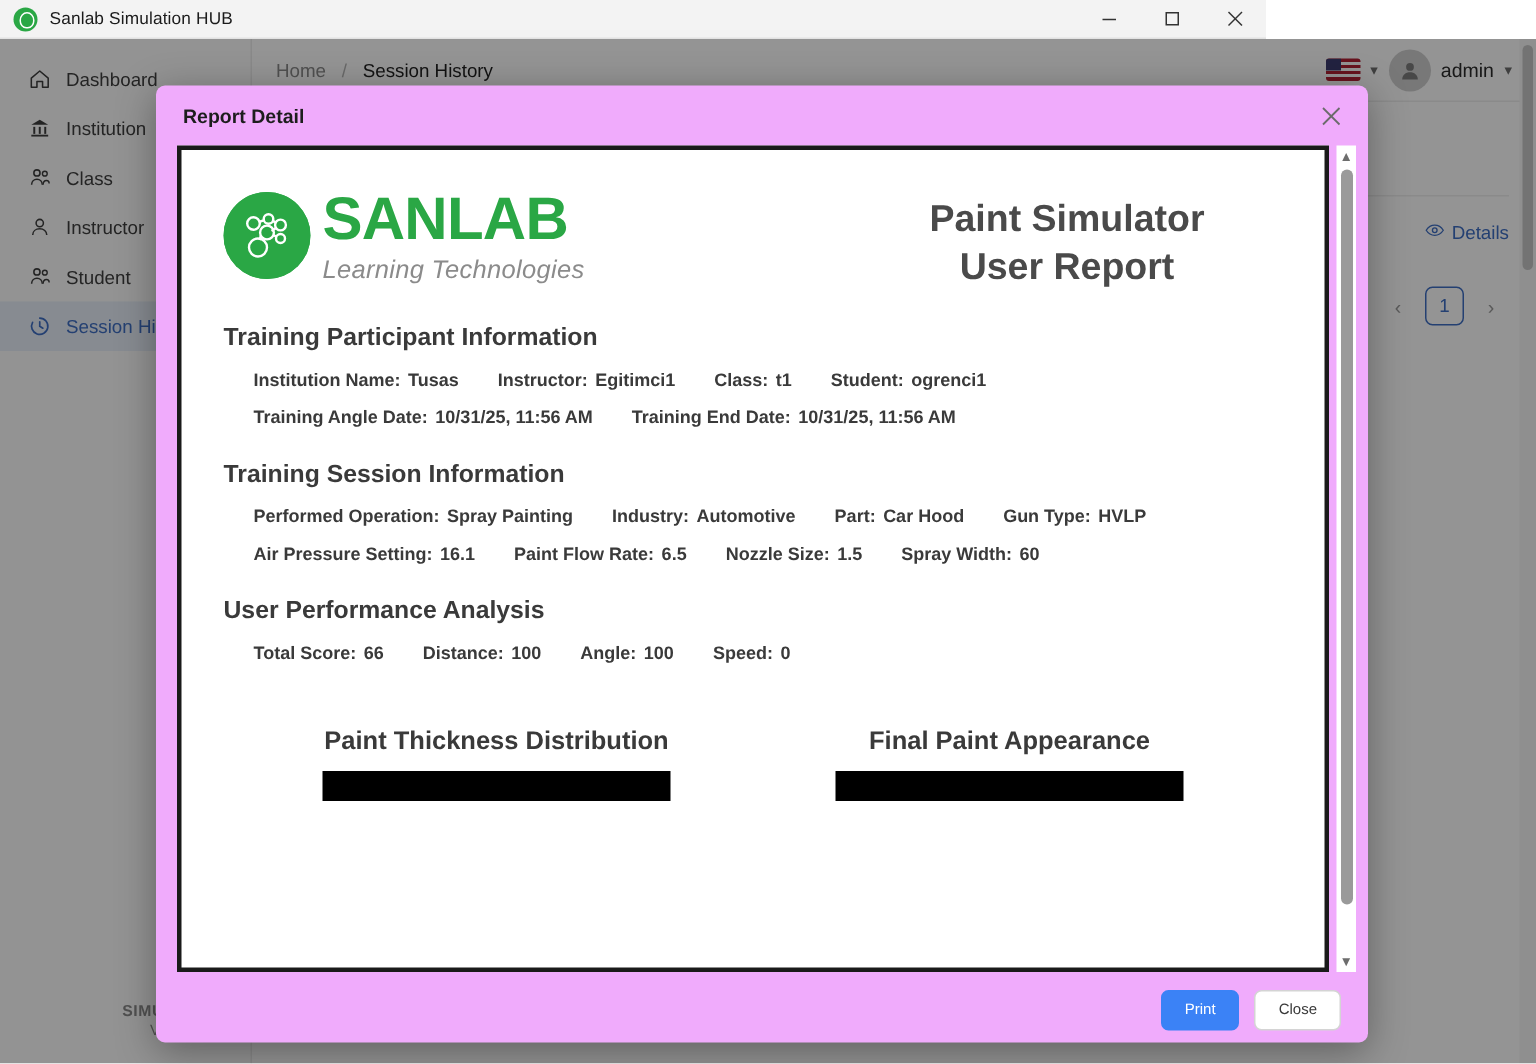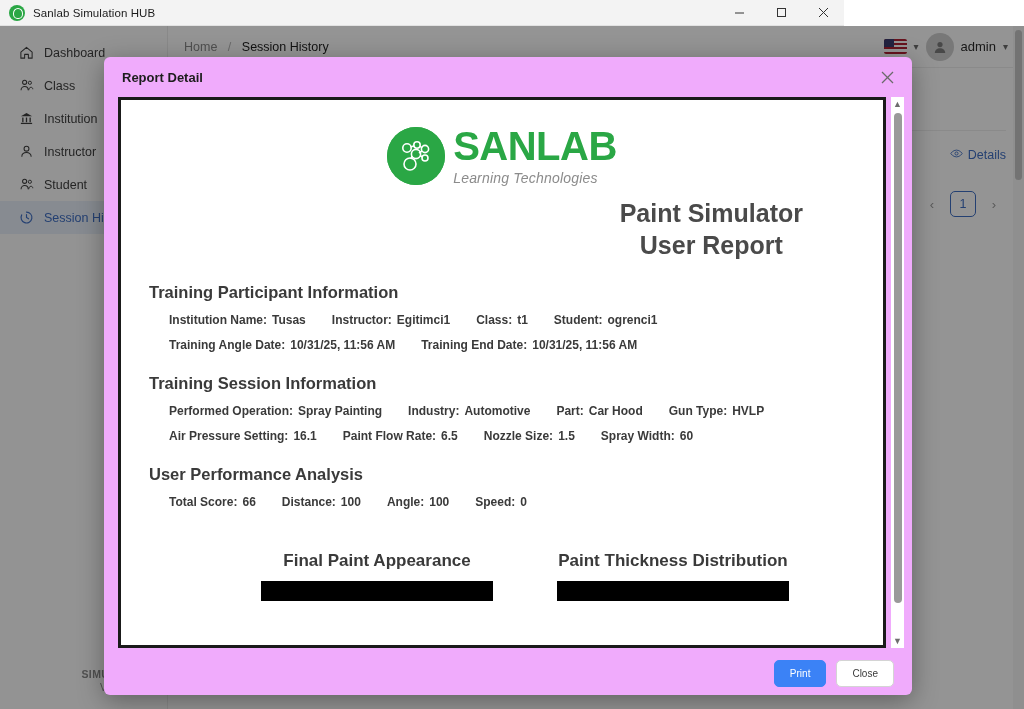--- a/index.html
+++ b/index.html
@@ -97,28 +97,28 @@
     padding: 0 14px 0 18px; }
   .modal-head .mh-title { font-size: 13px; font-weight: bold; color: #1d1d1d; }
   .modal-close { margin-left: auto; width: 22px; height: 22px; color: #6a6a6a;
     display: flex; align-items: center; justify-content: center; }
 
   .modal-body { position: absolute; left: 0; top: 40px; width: 808px; height: 555px; }
   .paper { position: absolute; left: 14px; top: 0; width: 768px; height: 551px;
     background: #ffffff; border: 3px solid #1a1a1a; overflow: hidden; }
   .paper-inner { padding: 18px 28px 0 28px; }
 
-  .rep-head { display: flex; align-items: center; flex-direction: column; }
+  .rep-head { display: flex; align-items: flex-start; }
   .logo-wrap { display: flex; align-items: center; gap: 8px; padding-top: 8px; }
   .logo-mark { width: 58px; height: 58px; border-radius: 50%; background: #2aa745;
     position: relative; flex: 0 0 auto; }
   .logo-text { line-height: 1; }
   .logo-text .l1 { font-size: 40px; font-weight: bold; color: #2aa745;
     letter-spacing: -.5px; font-family: "Liberation Sans", sans-serif; }
-  .logo-text .l2 { font-size: 14px; color: #8b8b8b; font-style: italic;
+  .logo-text .l2 { font-size: 17px; color: #8b8b8b; font-style: italic;
     margin-top: 5px; letter-spacing: .2px; }
   .rep-title { margin-left: auto; text-align: center; padding-top: 12px;
     padding-right: 52px; }
   .rep-title div { font-size: 25px; font-weight: bold; color: #4a4a4a;
     line-height: 1.28; }
 
   .sec { margin-top: 22px; }
   .sec-h { font-size: 16.5px; font-weight: bold; color: #3a3a3a; }
   .sec-row { margin-top: 11px; font-size: 12px; color: #3a3a3a; display: flex;
     flex-wrap: wrap; padding-left: 20px; }
@@ -185,39 +185,39 @@
         <span class="ico">
           <svg width="15" height="15" viewBox="0 0 16 16">
               <path d="M2 7.5L8 2.5l6 5V14H10v-4H6v4H2z" fill="none" stroke="currentColor" stroke-width="1.1" stroke-linejoin="round"></path>
             </svg>
         </span>
         <span>Dashboard</span>
       </div>
       <div class="side-item">
         <span class="ico">
           <svg width="15" height="15" viewBox="0 0 16 16">
-              <circle cx="6" cy="4.6" r="2.2" fill="none" stroke="currentColor" stroke-width="1.1"></circle>
-              <path d="M2.2 13c0-2.3 1.7-3.9 3.8-3.9S9.8 10.7 9.8 13" fill="none" stroke="currentColor" stroke-width="1.1"></path>
-              <circle cx="11.6" cy="5.1" r="1.7" fill="none" stroke="currentColor" stroke-width="1"></circle>
-              <path d="M10.4 13c0-1.9 1-3.1 2.4-3.1 1.1 0 1.9.8 1.9 2.1" fill="none" stroke="currentColor" stroke-width="1"></path>
-            </svg>
-        </span>
-        <span>Class</span>
-      </div>
-      <div class="side-item">
-        <span class="ico">
-          <svg width="15" height="15" viewBox="0 0 16 16">
               <path d="M8 2L14 5.5H2L8 2z" fill="currentColor"></path>
               <rect x="3.4" y="7" width="1.4" height="5" fill="currentColor"></rect>
               <rect x="7.3" y="7" width="1.4" height="5" fill="currentColor"></rect>
               <rect x="11.2" y="7" width="1.4" height="5" fill="currentColor"></rect>
               <rect x="2" y="12.6" width="12" height="1.3" fill="currentColor"></rect>
             </svg>
         </span>
         <span>Institution</span>
+      </div>
+      <div class="side-item">
+        <span class="ico">
+          <svg width="15" height="15" viewBox="0 0 16 16">
+              <circle cx="6" cy="4.6" r="2.2" fill="none" stroke="currentColor" stroke-width="1.1"></circle>
+              <path d="M2.2 13c0-2.3 1.7-3.9 3.8-3.9S9.8 10.7 9.8 13" fill="none" stroke="currentColor" stroke-width="1.1"></path>
+              <circle cx="11.6" cy="5.1" r="1.7" fill="none" stroke="currentColor" stroke-width="1"></circle>
+              <path d="M10.4 13c0-1.9 1-3.1 2.4-3.1 1.1 0 1.9.8 1.9 2.1" fill="none" stroke="currentColor" stroke-width="1"></path>
+            </svg>
+        </span>
+        <span>Class</span>
       </div>
       <div class="side-item">
         <span class="ico">
           <svg width="15" height="15" viewBox="0 0 16 16">
               <circle cx="8" cy="5" r="2.6" fill="none" stroke="currentColor" stroke-width="1.1"></circle>
               <path d="M3 13.5c0-2.7 2.2-4.4 5-4.4s5 1.7 5 4.4" fill="none" stroke="currentColor" stroke-width="1.1"></path>
             </svg>
         </span>
         <span>Instructor</span>
       </div>
@@ -379,27 +379,27 @@
             <div class="sec-h">User Performance Analysis</div>
             <div class="sec-row">
               <span class="fld"><b>Total Score:</b><span>66</span></span>
               <span class="fld"><b>Distance:</b><span>100</span></span>
               <span class="fld"><b>Angle:</b><span>100</span></span>
               <span class="fld"><b>Speed:</b><span>0</span></span>
             </div>
           </div>
 
           <div class="charts">
+            <div class="chart-col">
+              <div class="chart-h">Paint Thickness Distribution</div>
+              <div class="chart-img a"></div>
+            </div>
             <div class="chart-col right">
               <div class="chart-h">Final Paint Appearance</div>
               <div class="chart-img b"></div>
-            </div>
-            <div class="chart-col">
-              <div class="chart-h">Paint Thickness Distribution</div>
-              <div class="chart-img a"></div>
             </div>
           </div>
 
         </div>
       </div>
 
       <div class="paper-scroll">
         <div class="ps-arrow">▲</div>
         <div class="ps-track">
           <div class="ps-thumb"></div>

